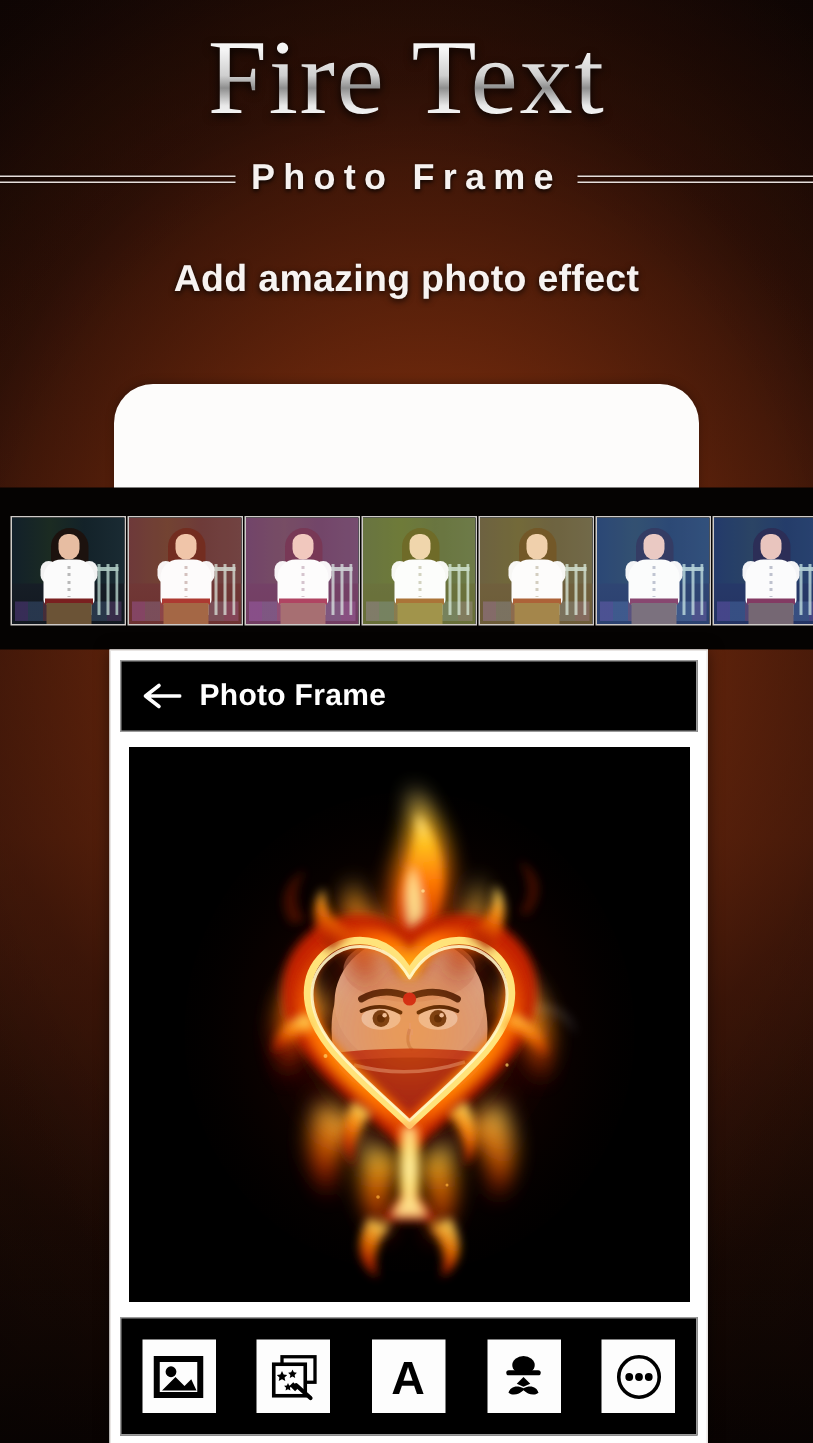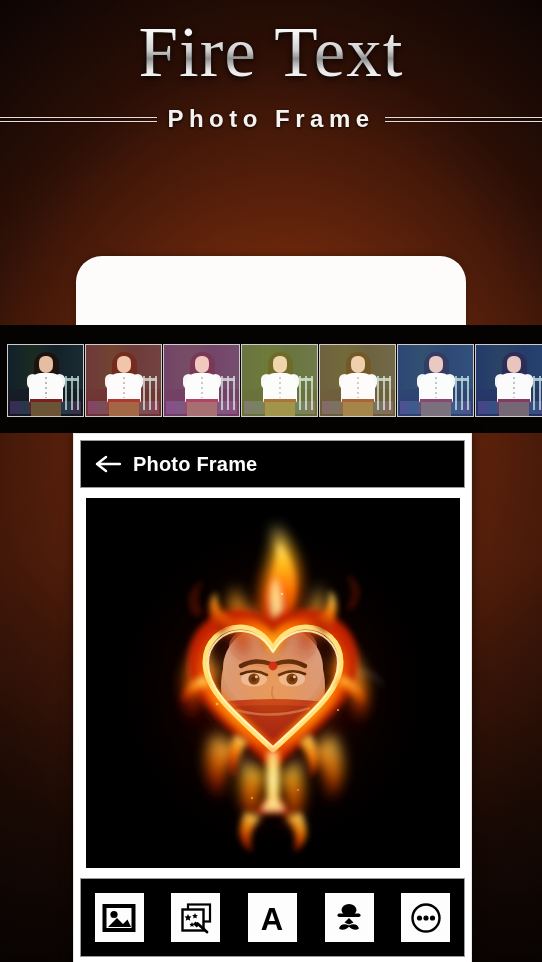--- a/index.html
+++ b/index.html
@@ -160,20 +160,21 @@
   <div class="bg-glow"></div>
   <div class="bg-vig"></div>
 
   <div class="header">
     <div class="app-title">Fire Text</div>
     <div class="sub-row">
       <div class="rule"></div>
       <div class="sub-title">Photo Frame</div>
       <div class="rule"></div>
     </div>
+    <div class="tagline">Add amazing photo effect</div>
   </div>
 
   <div class="device-top"></div>
 
   <div class="filmstrip">
     <div class="thumbs" id="thumbs">
         <div class="thumb" style="border-color: rgb(207, 203, 200);">
           <div class="th-inner">
             <div class="th-bg"></div>
             <div class="th-panel"></div>

